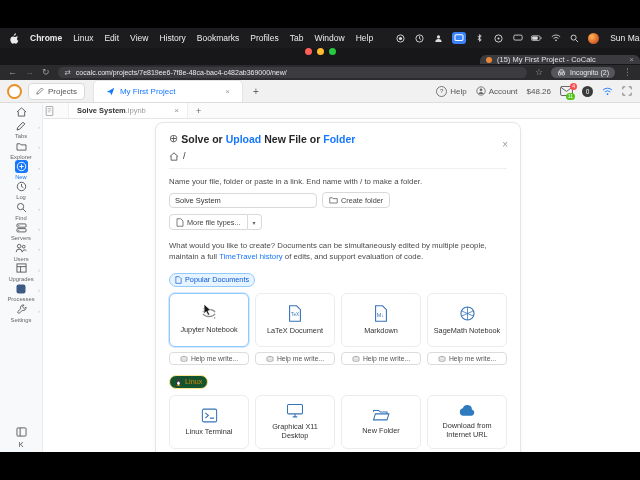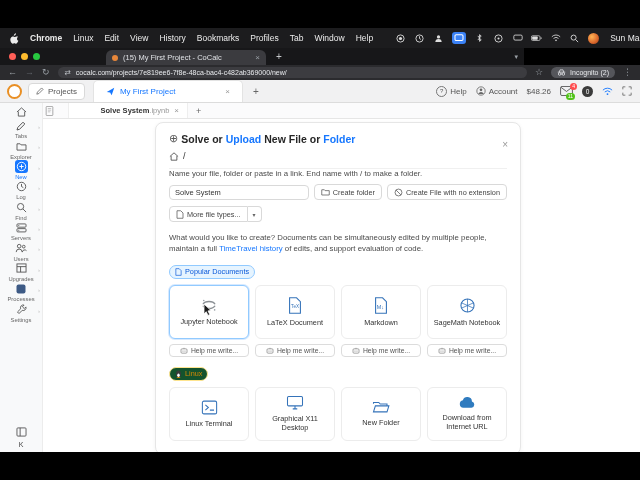--- a/index.html
+++ b/index.html
@@ -9,21 +9,21 @@
   .menubar{position:absolute;top:28px;left:0;width:640px;height:20px;background:#1c1c1e;
            display:flex;align-items:center;color:#ececec;font-size:8.5px;padding:0 10px;box-sizing:border-box;gap:11px;}
   .menubar .app{font-weight:bold;}
   .menubar .spacer{flex:1;}
   .mb-icons{display:flex;align-items:center;gap:8px;}
   .mb-ic{width:11px;height:11px;display:flex;align-items:center;justify-content:center;color:#e8e8e8;}
   .mb-screen{background:#3b82f6;border-radius:3px;width:14px;height:12px;}
   .mb-avatar{width:11px;height:11px;border-radius:50%;background:radial-gradient(circle at 35% 35%,#ffb454,#d9662c 60%,#8a3c18);}
   .mb-clock{white-space:nowrap;}
   
-  .tabstrip{position:absolute;top:48px;left:0;width:524px;height:17px;background:#171719;display:flex;align-items:center;}
+  .tabstrip{position:absolute;top:48px;left:0;width:640px;height:17px;background:#171719;display:flex;align-items:center;flex-direction:column;}
   .lights{display:flex;gap:5px;margin:0 8px 0 9px;}
   .light{width:7px;height:7px;border-radius:50%;}
   .l-red{background:#ff5f57}.l-yel{background:#febc2e}.l-grn{background:#28c840}
   .btab{margin-left:58px;width:160px;height:15px;align-self:flex-end;background:#3b3b3f;border-radius:6px 6px 0 0;
         display:flex;align-items:center;padding:0 6px;box-sizing:border-box;gap:5px;}
   .btab .fav{width:6px;height:6px;border-radius:50%;background:#e8873a;flex:none;}
   .btab .t{color:#dfe1e5;font-size:7.5px;white-space:nowrap;overflow:hidden;flex:1;}
   .gx{color:#9aa0a6;font-size:8px;line-height:1;}
   .newtab{color:#c7c9cc;font-size:10px;margin-left:10px;}
   .tabchev{margin-left:auto;margin-right:6px;color:#9aa0a6;font-size:7px;}
@@ -79,21 +79,21 @@
   .klabel{font-size:7px;color:#444;}
   
   .content{position:absolute;top:119px;left:43px;width:597px;height:333px;background:#fff;overflow:hidden;}
   .dialog{position:absolute;left:112px;top:3px;width:366px;box-sizing:border-box;background:#fff;
           border:1px solid #e6e6e6;border-radius:8px;padding:9px 13px 13px 13px;box-shadow:0 1px 4px rgba(0,0,0,.05);}
   .dlg-close{position:absolute;top:16px;right:12px;color:#999;font-size:10px;}
   .dtitle{display:flex;align-items:center;gap:3px;font-size:10.5px;font-weight:bold;color:#262626;}
   .dtitle .blue{color:#1677ff;}
   .dtitle .pc{color:#595959;font-weight:normal;font-size:11px;}
   .dpath{display:flex;align-items:center;gap:4px;margin-top:6px;font-size:9px;color:#333;padding-bottom:7px;border-bottom:1px solid #f0f0f0;}
-  .dhint{font-size:7.8px;color:#4a4a4a;margin-top:0;}
+  .dhint{font-size:7.8px;color:#4a4a4a;margin-top:8px;}
   .formrow{display:flex;gap:5px;margin-top:6px;align-items:center;}
   .fninput{width:148px;height:15px;border:1px solid #d9d9d9;border-radius:4px;font-size:7.5px;padding:0 5px;
            font-family:"Liberation Sans",sans-serif;color:#333;box-sizing:border-box;}
   .obtn{display:flex;align-items:center;gap:3px;height:16px;border:1px solid #d9d9d9;border-radius:4px;background:#fff;
         font-size:7.3px;color:#444;padding:0 6px;white-space:nowrap;}
   .splitbtn{display:flex;margin-top:6px;}
   .splitbtn .main{border-radius:4px 0 0 4px;}
   .splitbtn .dd{border:1px solid #d9d9d9;border-left:none;border-radius:0 4px 4px 0;height:16px;display:flex;
                 align-items:center;padding:0 5px;font-size:6px;color:#666;box-sizing:border-box;}
   .ddesc{font-size:7.8px;color:#4a4a4a;margin-top:10px;line-height:1.45;}
@@ -283,21 +283,21 @@
         </svg>
     </span>
   </div>
 
   <div class="ftabs">
     <svg width="9" height="10" viewBox="0 0 10 12" style="margin-left:2px">
         <rect x="1" y="0.5" width="8" height="11" rx="1" fill="none" stroke="#999"></rect>
         <path d="M3 3h4M3 5h4M3 7h3" stroke="#bbb"></path>
       </svg>
     <div class="ftab">
-      <span style="flex:1;text-align:right;">
+      <span style="flex:1;text-align:left;">
         <span class="nm">Solve System</span><span class="ext">.ipynb</span>
       </span>
       <span class="gx" style="color:#999">×</span>
     </div>
     <span class="fplus">+</span>
   </div>
 
   <div class="sidebar">
     <span class="homebtn">
       <svg width="11" height="10" viewBox="0 0 12 11">
@@ -436,27 +436,20 @@
 
       <div class="dhint">Name your file, folder or paste in a link. End name with / to make a folder.</div>
 
       <div class="formrow">
         <input class="fninput" type="text" value="Solve System" style="">
         <button class="obtn">
           <svg width="9" height="8" viewBox="0 0 12 10">
               <path d="M1 2h3.5l1 1.2H11v5.8H1z" fill="none" stroke="#555"></path>
             </svg>
           <span>Create folder</span>
-        </button>
-        <button class="obtn">
-          <svg width="9" height="9" viewBox="0 0 12 12">
-              <circle cx="6" cy="6" r="4.6" fill="none" stroke="#555"></circle>
-              <path d="M2.8 2.8l6.4 6.4" stroke="#555"></path>
-            </svg>
-          <span>Create File with no extension</span>
         </button>
       </div>
 
       <div class="splitbtn">
         <button class="obtn main">
           <svg width="8" height="9" viewBox="0 0 10 12">
               <path d="M1 1h5l3 3v7H1z" fill="none" stroke="#555"></path>
             </svg>
           <span>More file types...</span>
         </button>

